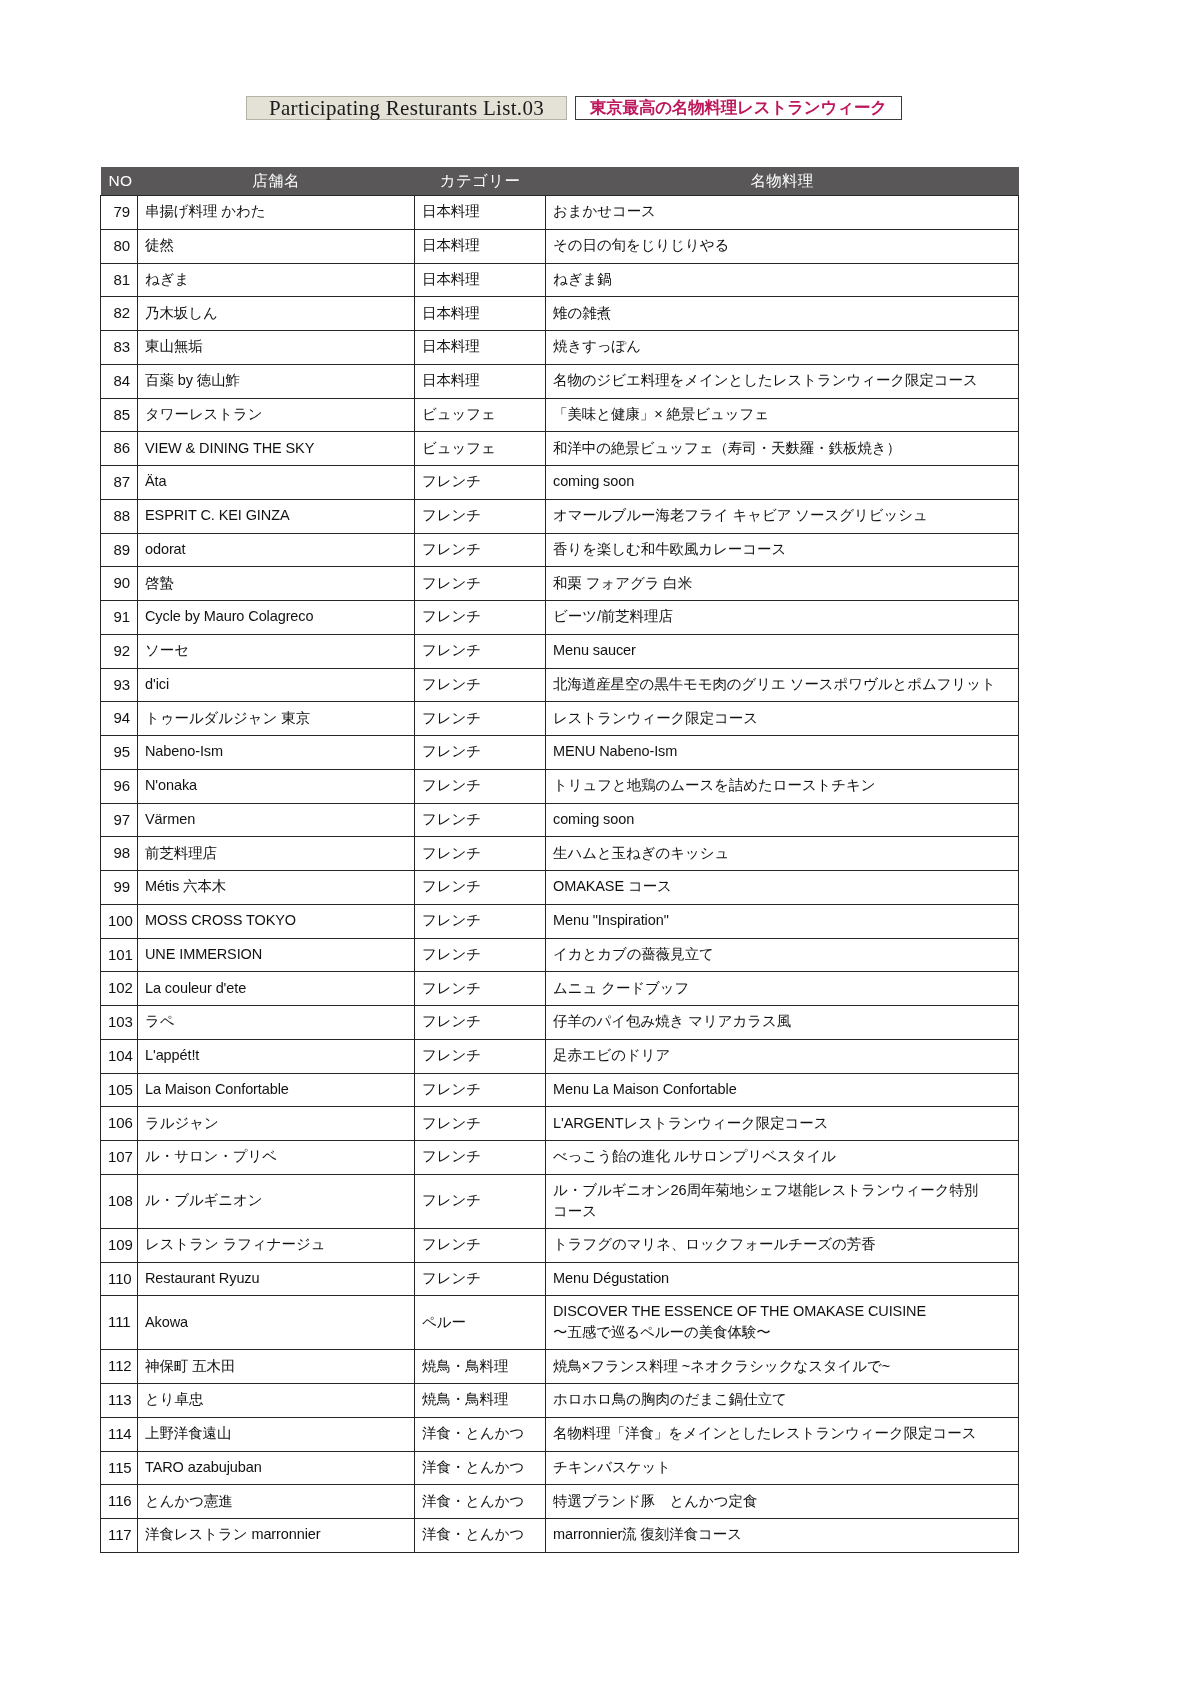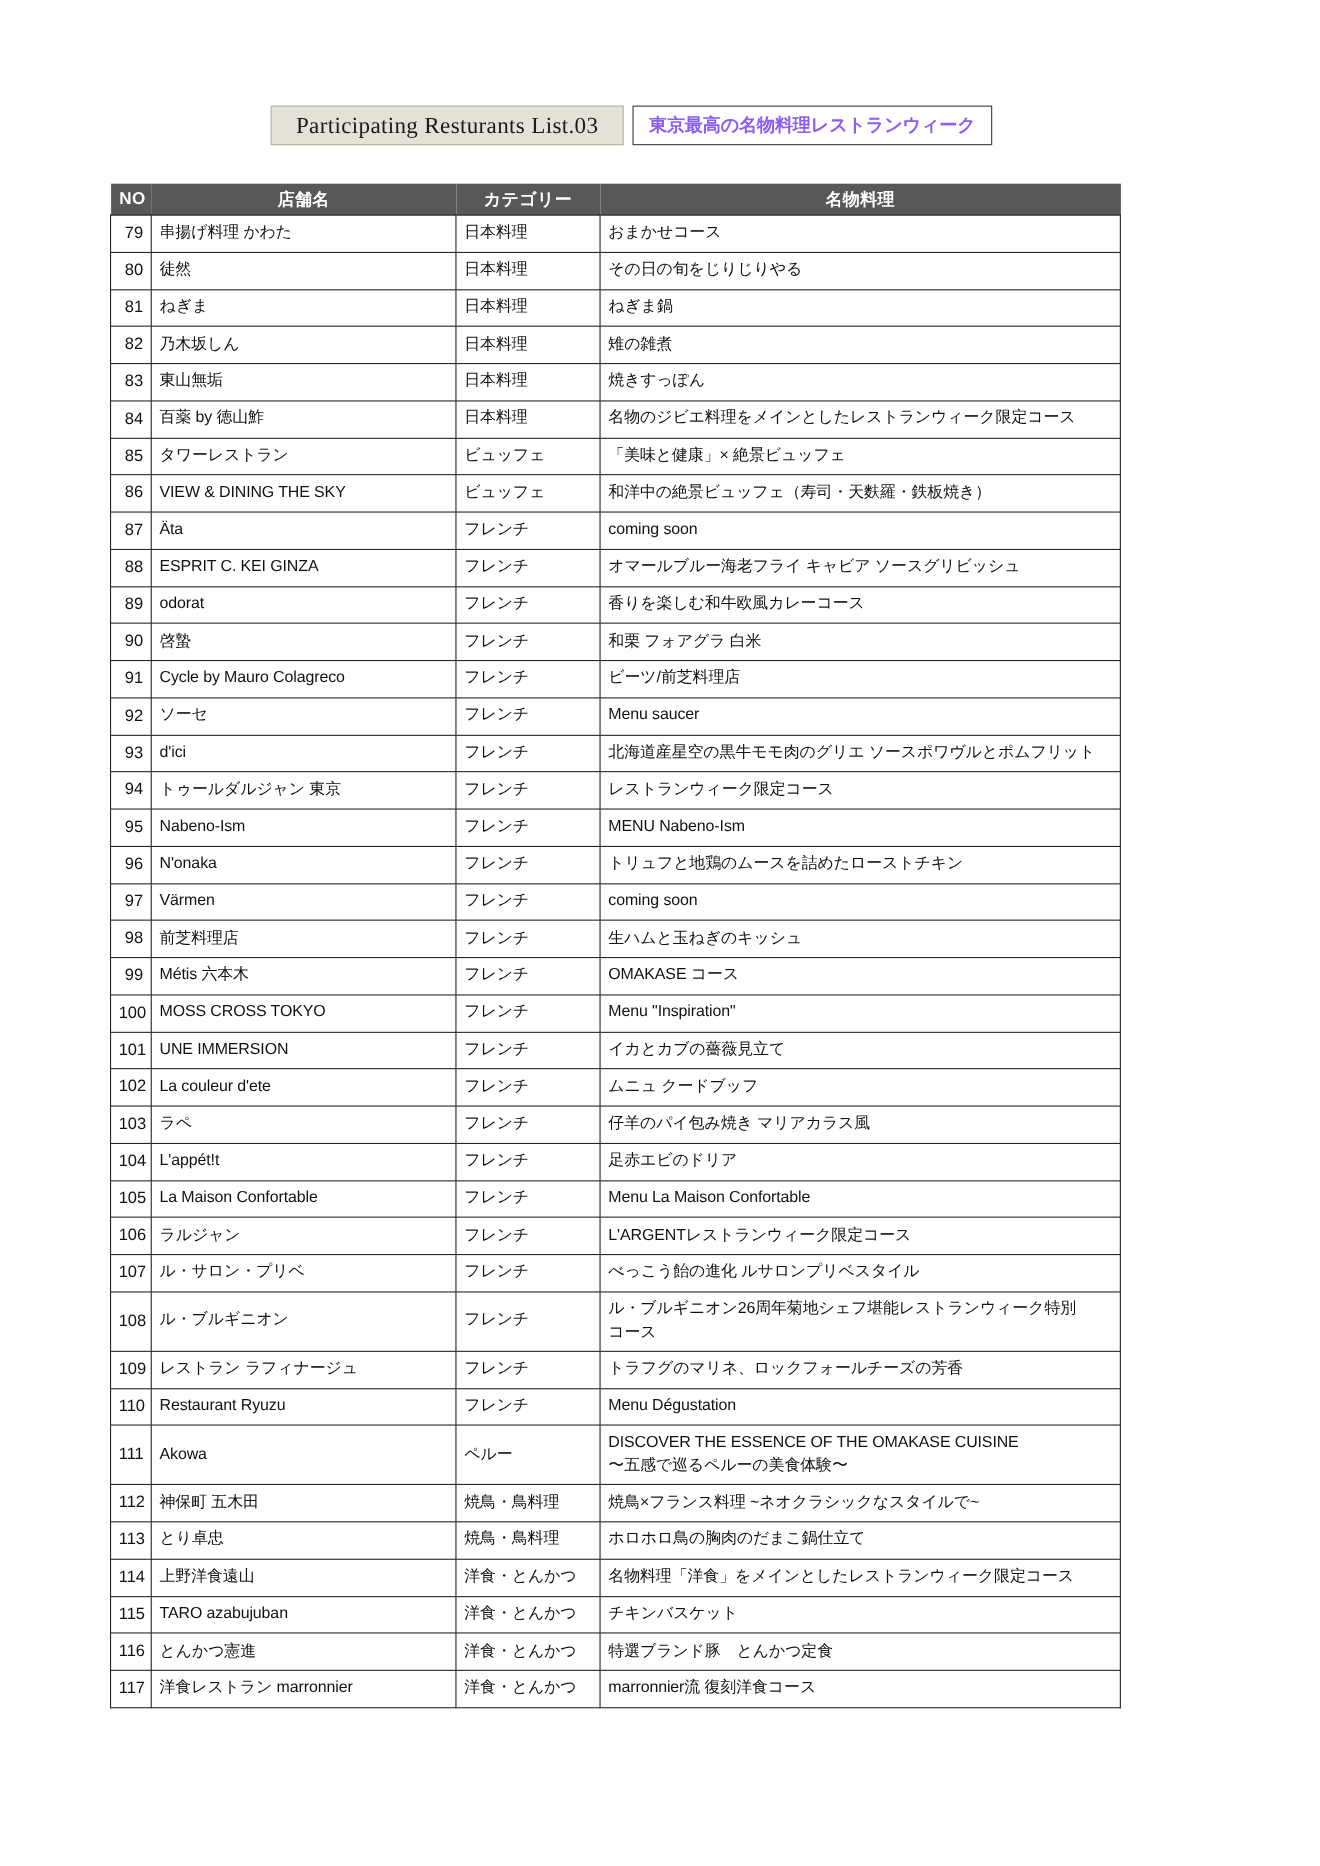--- a/index.html
+++ b/index.html
@@ -21,21 +21,21 @@
     box-sizing: border-box;
   }
 
   
   .title-band {
     position: absolute;
     left: 246px;
     top: 96px;
     display: flex;
     align-items: stretch;
-    height: 36px;
+    height: 24px;
   }
   .title-main {
     background: #e4e1d7;
     border: 1px solid #b6b2a6;
     display: flex;
     align-items: center;
     justify-content: center;
     padding: 0 22px;
     font-family: "Liberation Serif", "DejaVu Serif", serif;
     font-size: 21px;
@@ -46,42 +46,42 @@
   .title-sub {
     margin-left: 8px;
     background: #ffffff;
     border: 1px solid #3b3b3b;
     display: flex;
     align-items: center;
     justify-content: center;
     padding: 11px 14px;
     font-size: 16.5px;
     font-weight: bold;
-    color: #8b5cf6;
+    color: #be185d;
     white-space: nowrap;
     letter-spacing: -0.2px;
   }
 
   
   .table-wrap {
     position: absolute;
     left: 100px;
     top: 167px;
     width: 918px;
   }
   table.list {
     width: 918px;
     border-collapse: collapse;
     table-layout: fixed;
     font-size: 14.5px;
   }
   table.list thead th {
     background: #595757;
     color: #ffffff;
-    font-weight: bold;
+    font-weight: normal;
     font-size: 15.5px;
     height: 28px;
     padding: 0 8px;
     border: none;
     letter-spacing: 0.3px;
   }
   th.h-no { text-align: left; }
   th.h-shop, th.h-cat, th.h-dish { text-align: center; }
 
   table.list tbody td {

